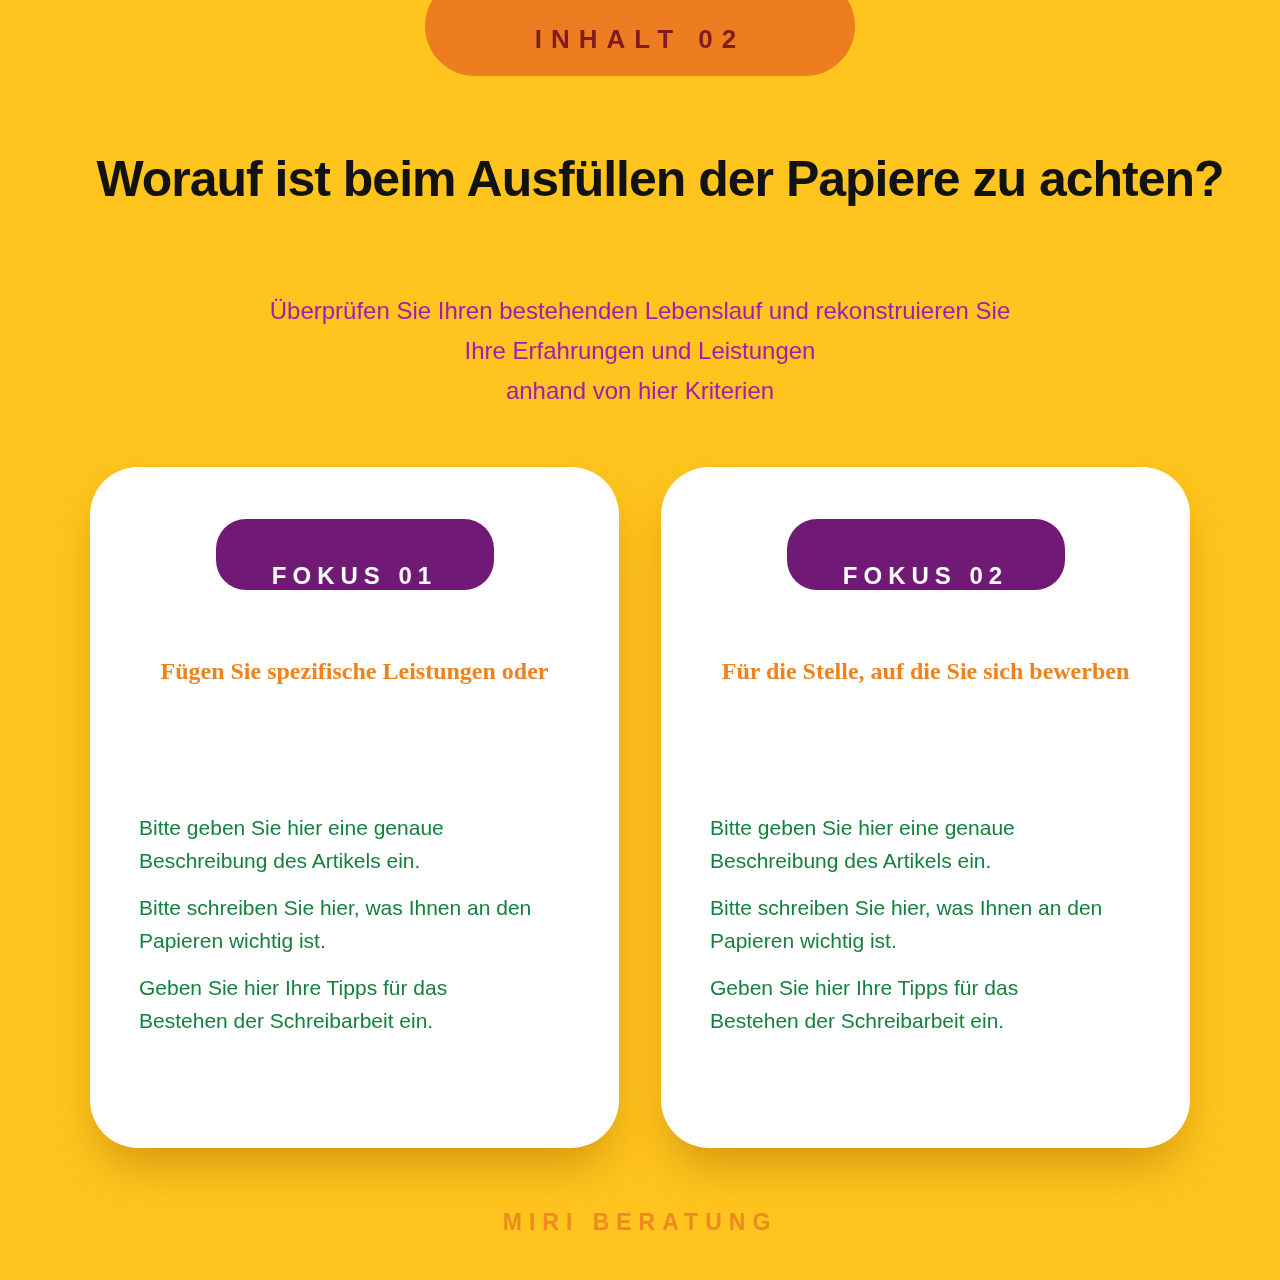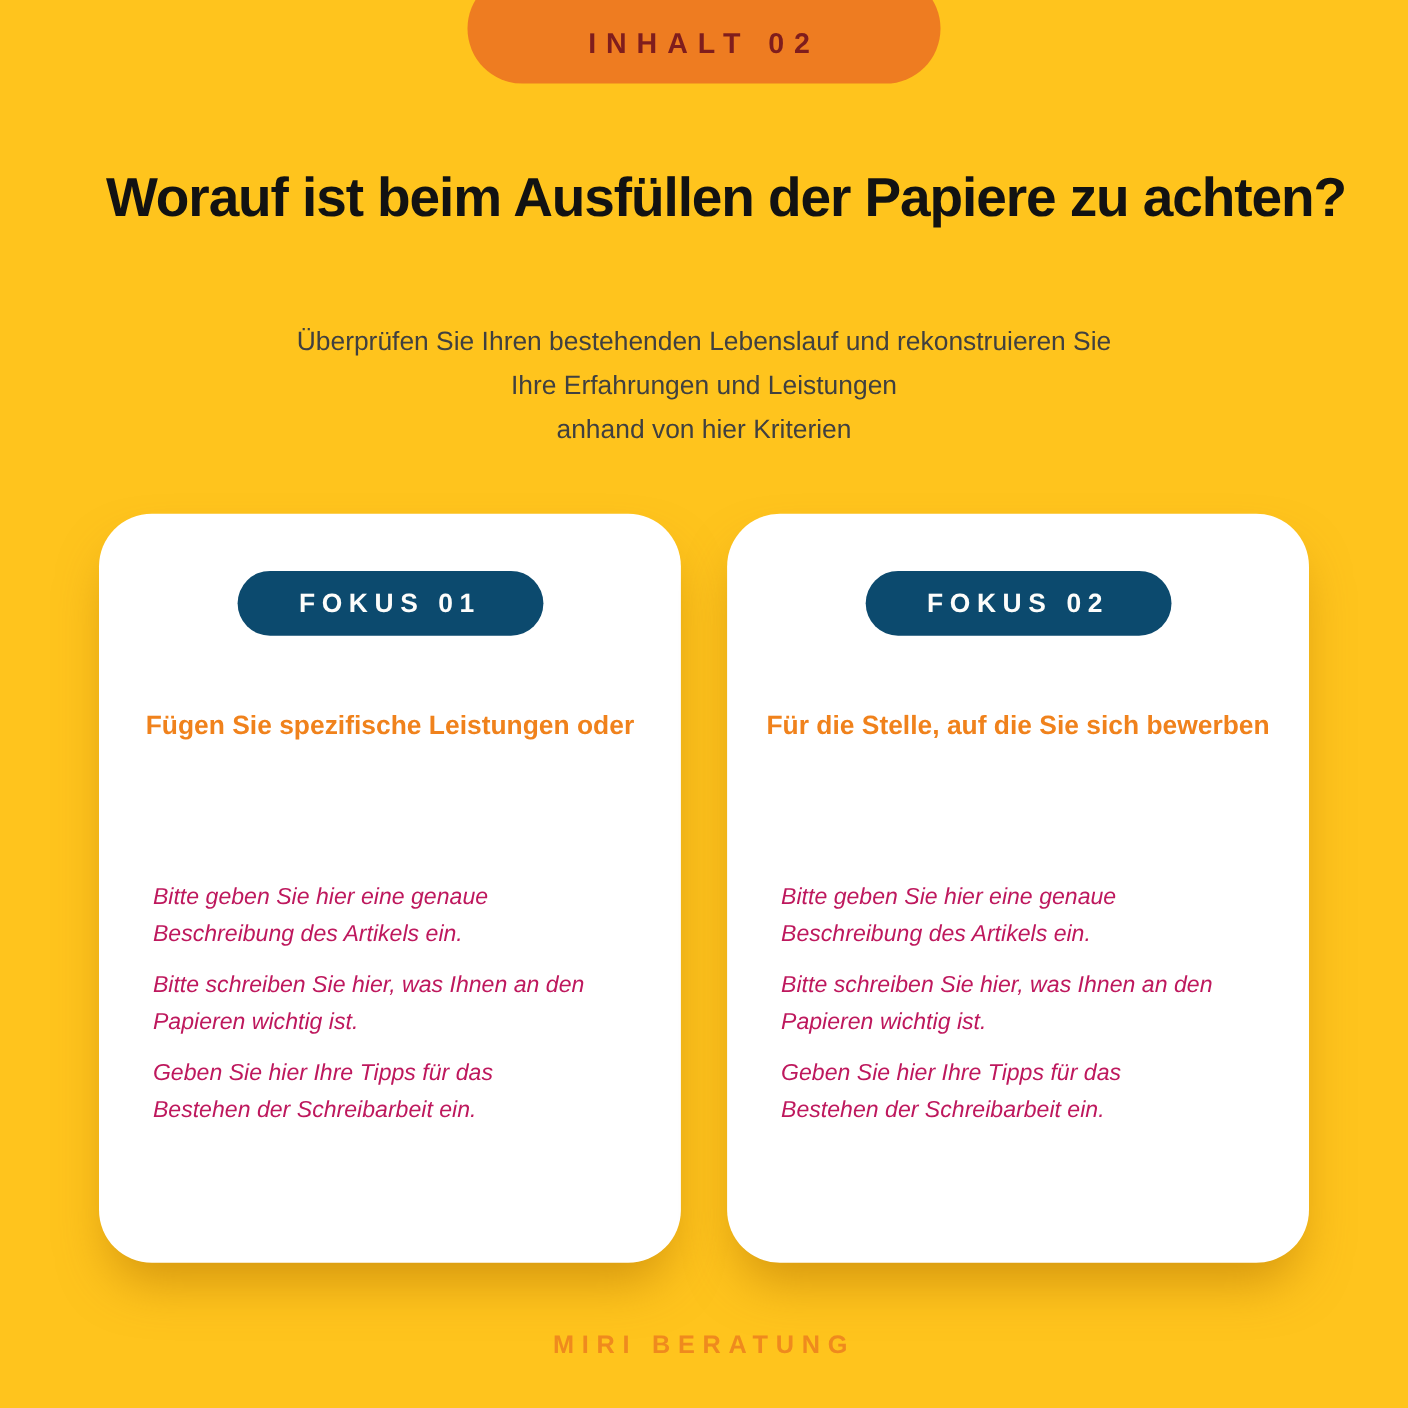--- a/index.html
+++ b/index.html
@@ -56,21 +56,21 @@
 
   
   .subtitle {
     position: absolute;
     top: 291px;
     left: 0;
     width: 100%;
     text-align: center;
     font-size: 24px;
     line-height: 40px;
-    color: #404040;
+    color: #a21caf;
   }
 
   
   .cards {
     position: absolute;
     top: 467px;
     left: 90px;
     right: 90px;
     display: flex;
     gap: 42px;
@@ -82,51 +82,51 @@
     border-radius: 48px;
     box-shadow: 0 26px 45px -10px rgba(170, 105, 0, 0.5);
     display: flex;
     flex-direction: column;
     align-items: center;
     box-sizing: border-box;
   }
   .card-pill {
     margin-top: 52px;
     width: 278px;
-    height: 59px;
-    background: #0c4a6e;
+    height: 71px;
+    background: #701a75;
     border-radius: 30px;
     display: flex;
-    align-items: center;
+    align-items: flex-end;
     justify-content: center;
     flex: 0 0 auto;
   }
   .card-pill span {
     color: #FDFDFB;
     font-size: 24px;
     font-weight: 700;
     letter-spacing: 6px;
   }
   .card-heading {
     margin: 66px 0 0;
     font-size: 24px;
     line-height: 31px;
     font-weight: 700;
     color: #F0821C;
     text-align: center;
+    font-family: Liberation Serif, serif;
   }
   .card-heading span { display: block; }
   .card-body {
     margin-top: 124px;
     align-self: stretch;
     padding: 0 28px 0 49px;
     font-size: 21px;
     line-height: 33px;
-    color: #be185d;
-    font-style: italic;
+    color: #15803d;
   }
   .card-body p { margin: 0 0 14px; }
   .card-body p span { display: block; }
 
   
   .footer-brand {
     position: absolute;
     top: 1206px;
     left: 0;
     width: 100%;

